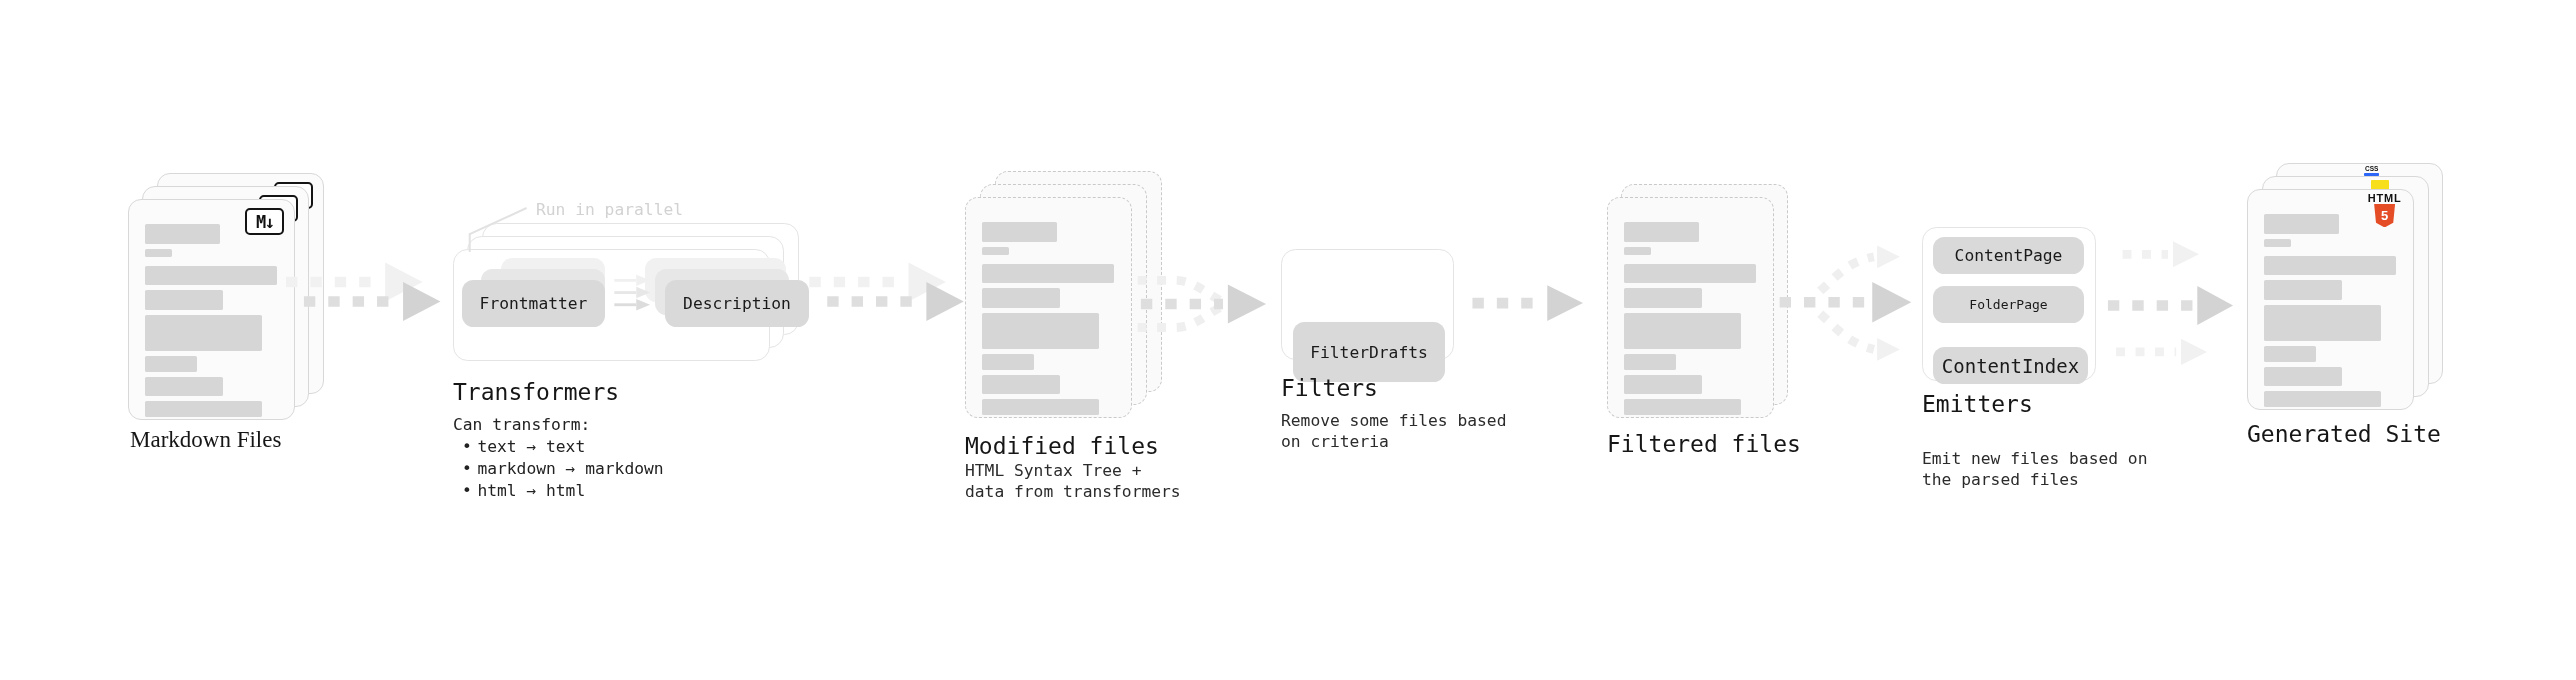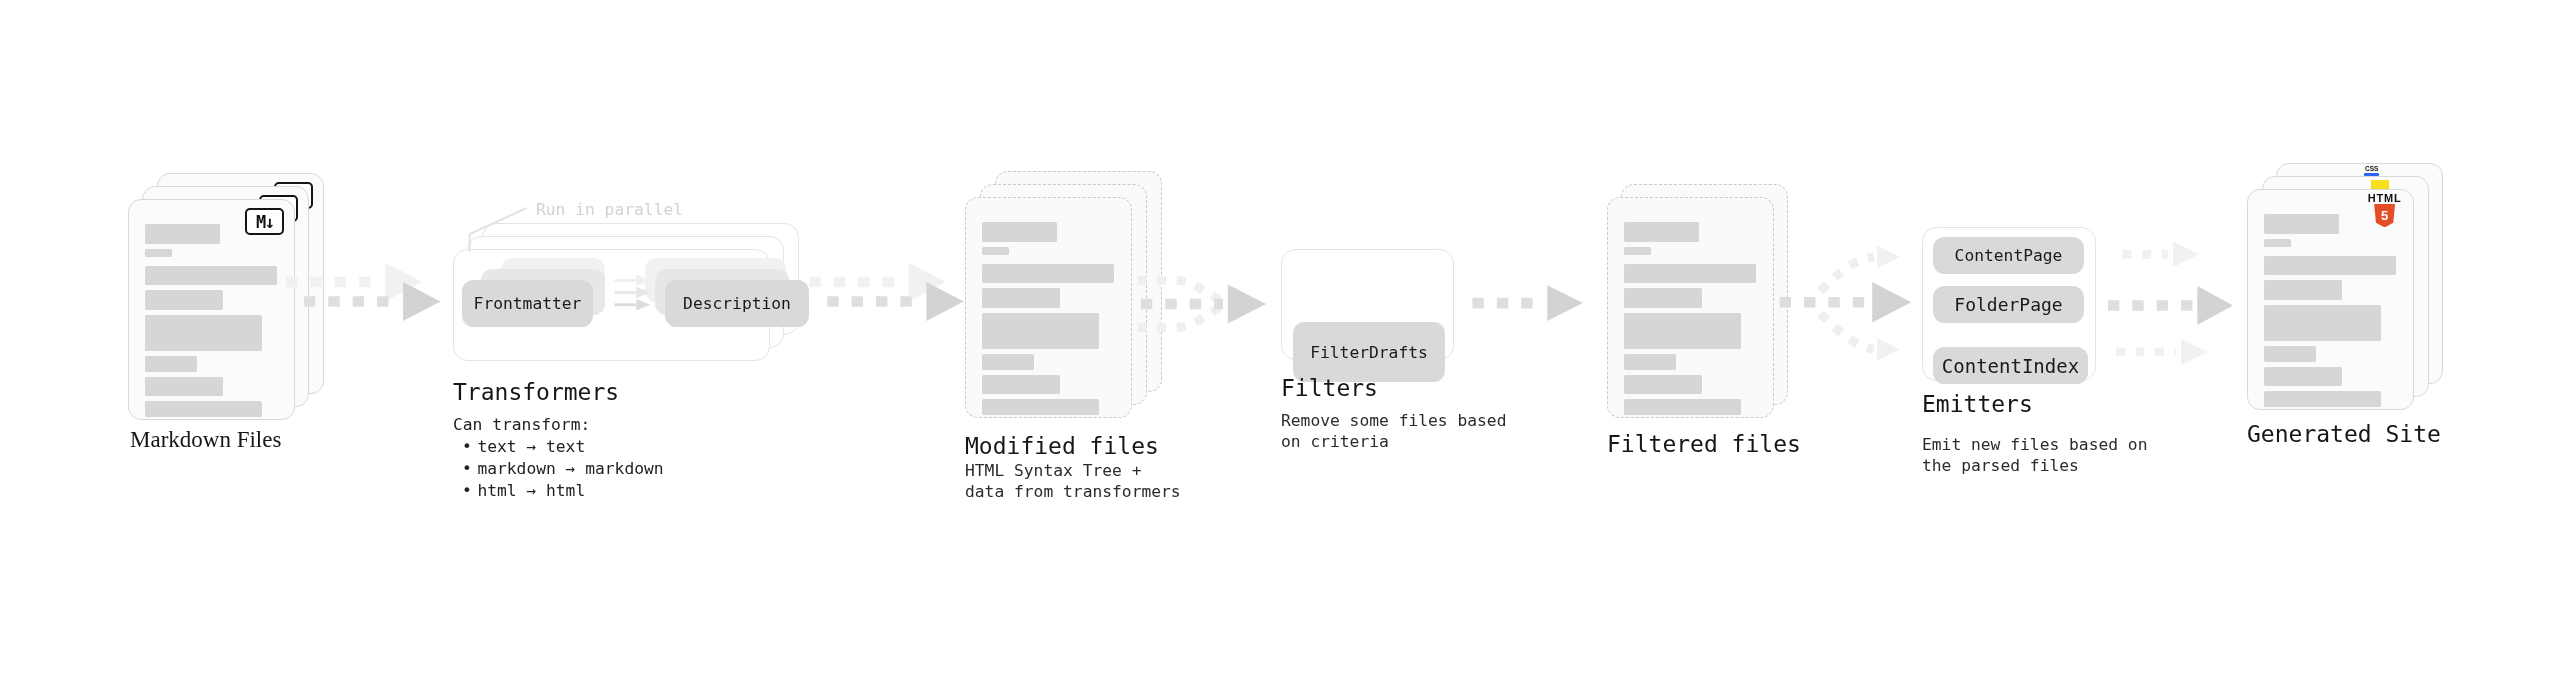--- a/index.html
+++ b/index.html
@@ -85,21 +85,21 @@
       </div>
   </div>
   <div class="node-title" style="left:130px; top:427px;font-family:Liberation Serif, serif;">Markdown Files</div>
 
   <div class="frame" style="left:482px; top:223px; width:317px; height:112px;"></div>
   <div class="frame" style="left:467px; top:236px; width:317px; height:112px;"></div>
   <div class="frame" style="left:453px; top:249px; width:317px; height:112px;"></div>
 
   <div class="pill ghost2" style="left:501px; top:258px; width:104px; height:44px;"></div>
   <div class="pill ghost1" style="left:481px; top:269px; width:124px; height:46px;"></div>
-  <div class="pill" style="left:462px; top:280px; width:131px; height:47px;">Frontmatter</div>
+  <div class="pill" style="left:462px; top:280px; width:143px; height:47px;">Frontmatter</div>
 
   <div class="pill ghost2" style="left:645px; top:258px; width:141px; height:44px;"></div>
   <div class="pill ghost1" style="left:655px; top:269px; width:134px; height:46px;"></div>
   <div class="pill" style="left:665px; top:280px; width:144px; height:47px;">Description</div>
 
   <div class="callout" style="left:536px; top:200px;">Run in parallel</div>
 
   <div class="node-title" style="left:453px; top:379px;">Transformers</div>
   <div class="note" style="left:453px; top:414px;">
     <div>Can transform:</div>
@@ -146,24 +146,24 @@
         <div class="bar" style="width: 117px; height: 36px; margin-top: 4.9px;"></div>
         <div class="bar" style="width: 52px; height: 16.3px; margin-top: 4.9px;"></div>
         <div class="bar" style="width: 78px; height: 19.5px; margin-top: 4.9px;"></div>
         <div class="bar" style="width: 117px; height: 16.3px; margin-top: 4.9px;"></div>
       </div>
   </div>
   <div class="node-title" style="left:1607px; top:431px;">Filtered files</div>
 
   <div class="frame" style="left:1922px; top:227px; width:174px; height:154px;"></div>
   <div class="pill" style="left:1933px; top:237px; width:151px; height:37px; font-size:16.3px;">ContentPage</div>
-  <div class="pill" style="left:1933px; top:286px; width:151px; height:37px; font-size:18px;">FolderPage</div>
+  <div class="pill" style="left:1933px; top:286px; width:151px; height:37px; font-size:13px;">FolderPage</div>
   <div class="pill" style="left:1933px; top:347px; width:155px; height:37px; font-size:19px;">ContentIndex</div>
   <div class="node-title" style="left:1922px; top:391px;">Emitters</div>
-  <div class="node-sub" style="left:1922px; top:434px;">
+  <div class="node-sub" style="left:1922px; top:448px;">
     <div>Emit new files based on</div>
     <div>the parsed files</div>
   </div>
 
   <div class="doc-card" style="left:2276px; top:163px;">
     <div class="badge-css">
       <div class="word">CSS</div>
       <div class="ubar"></div>
     </div>
   </div>

